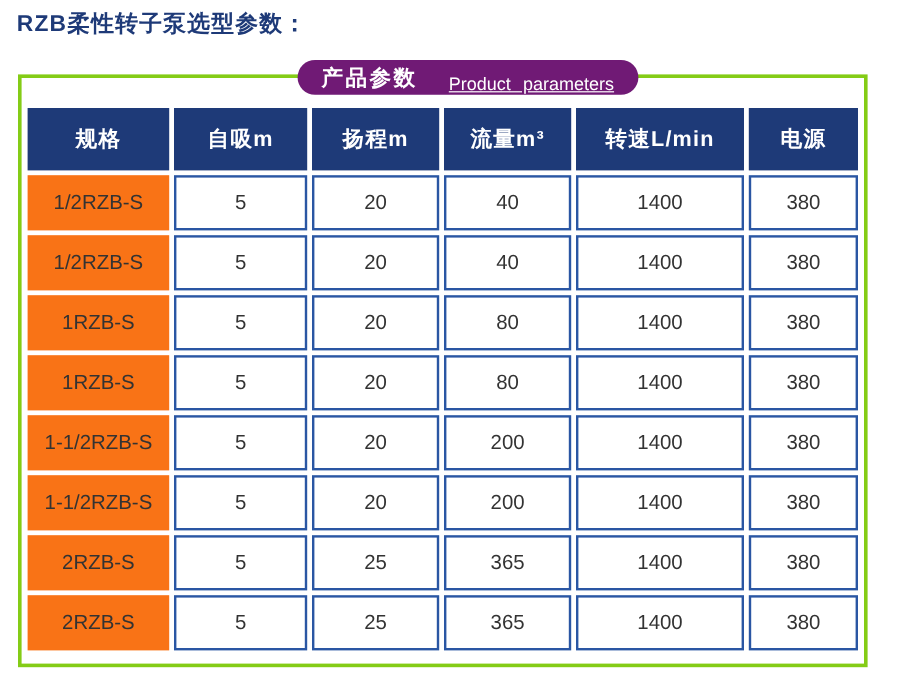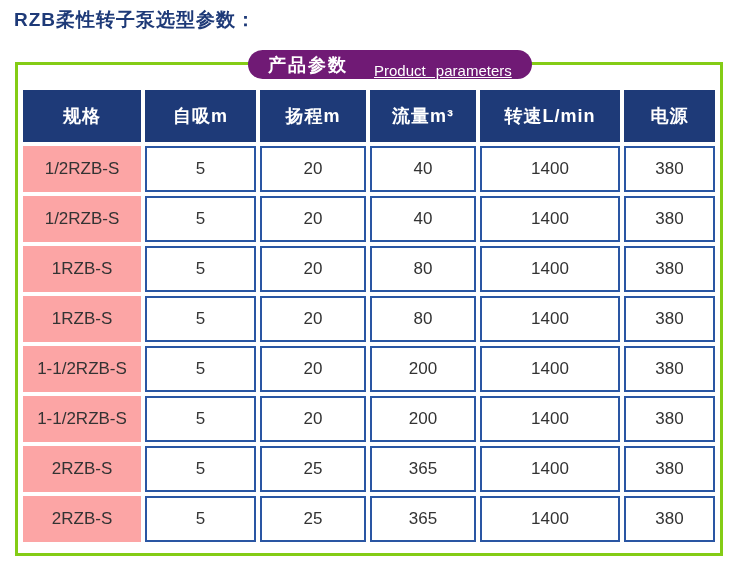--- a/index.html
+++ b/index.html
@@ -63,21 +63,21 @@
   }
   table.params td {
     height:46px;
     text-align:center;
     vertical-align:middle;
     font-size:17px;
     color:#333333;
     box-sizing:border-box;
     padding:0;
   }
-  td.spec-cell { background:#fca5a5; }
+  td.spec-cell { background:#f97316; }
   td.value-cell { background:#ffffff; border:2px solid #2a56a3; }
 </style>
 </head>
 <body>
 
 <div class="page-title">RZB柔性转子泵选型参数：</div>
 
 <div class="tab">
   <span class="tab-cn">产品参数</span>
   <span class="tab-en">Product parameters</span>

